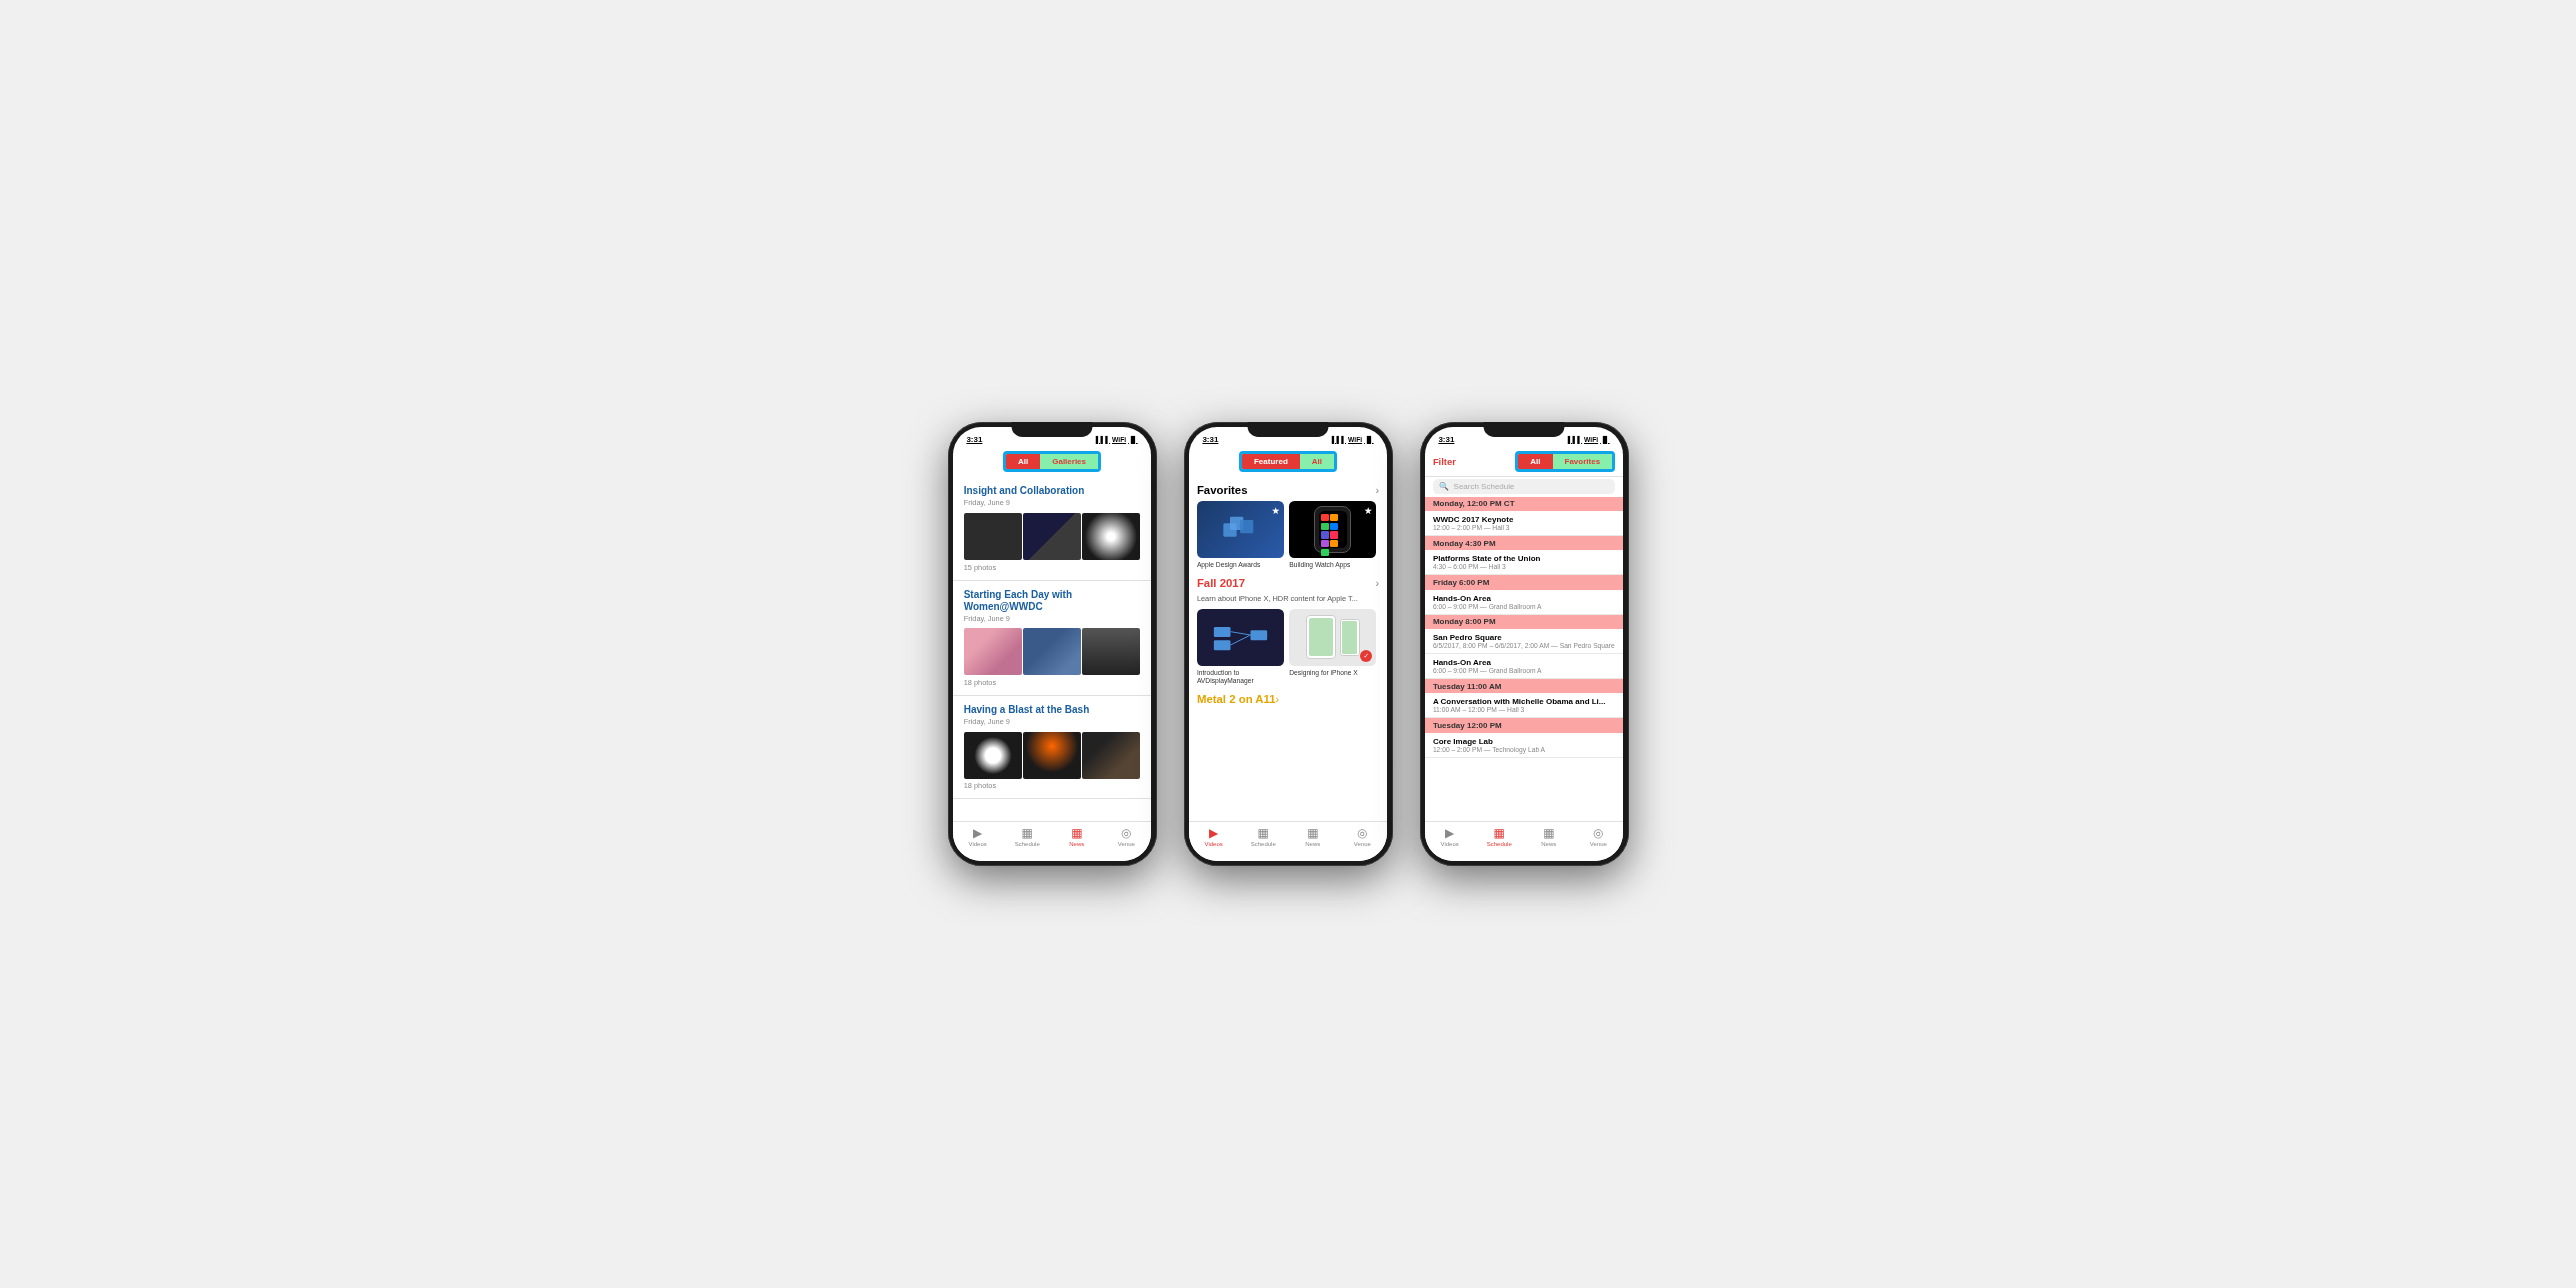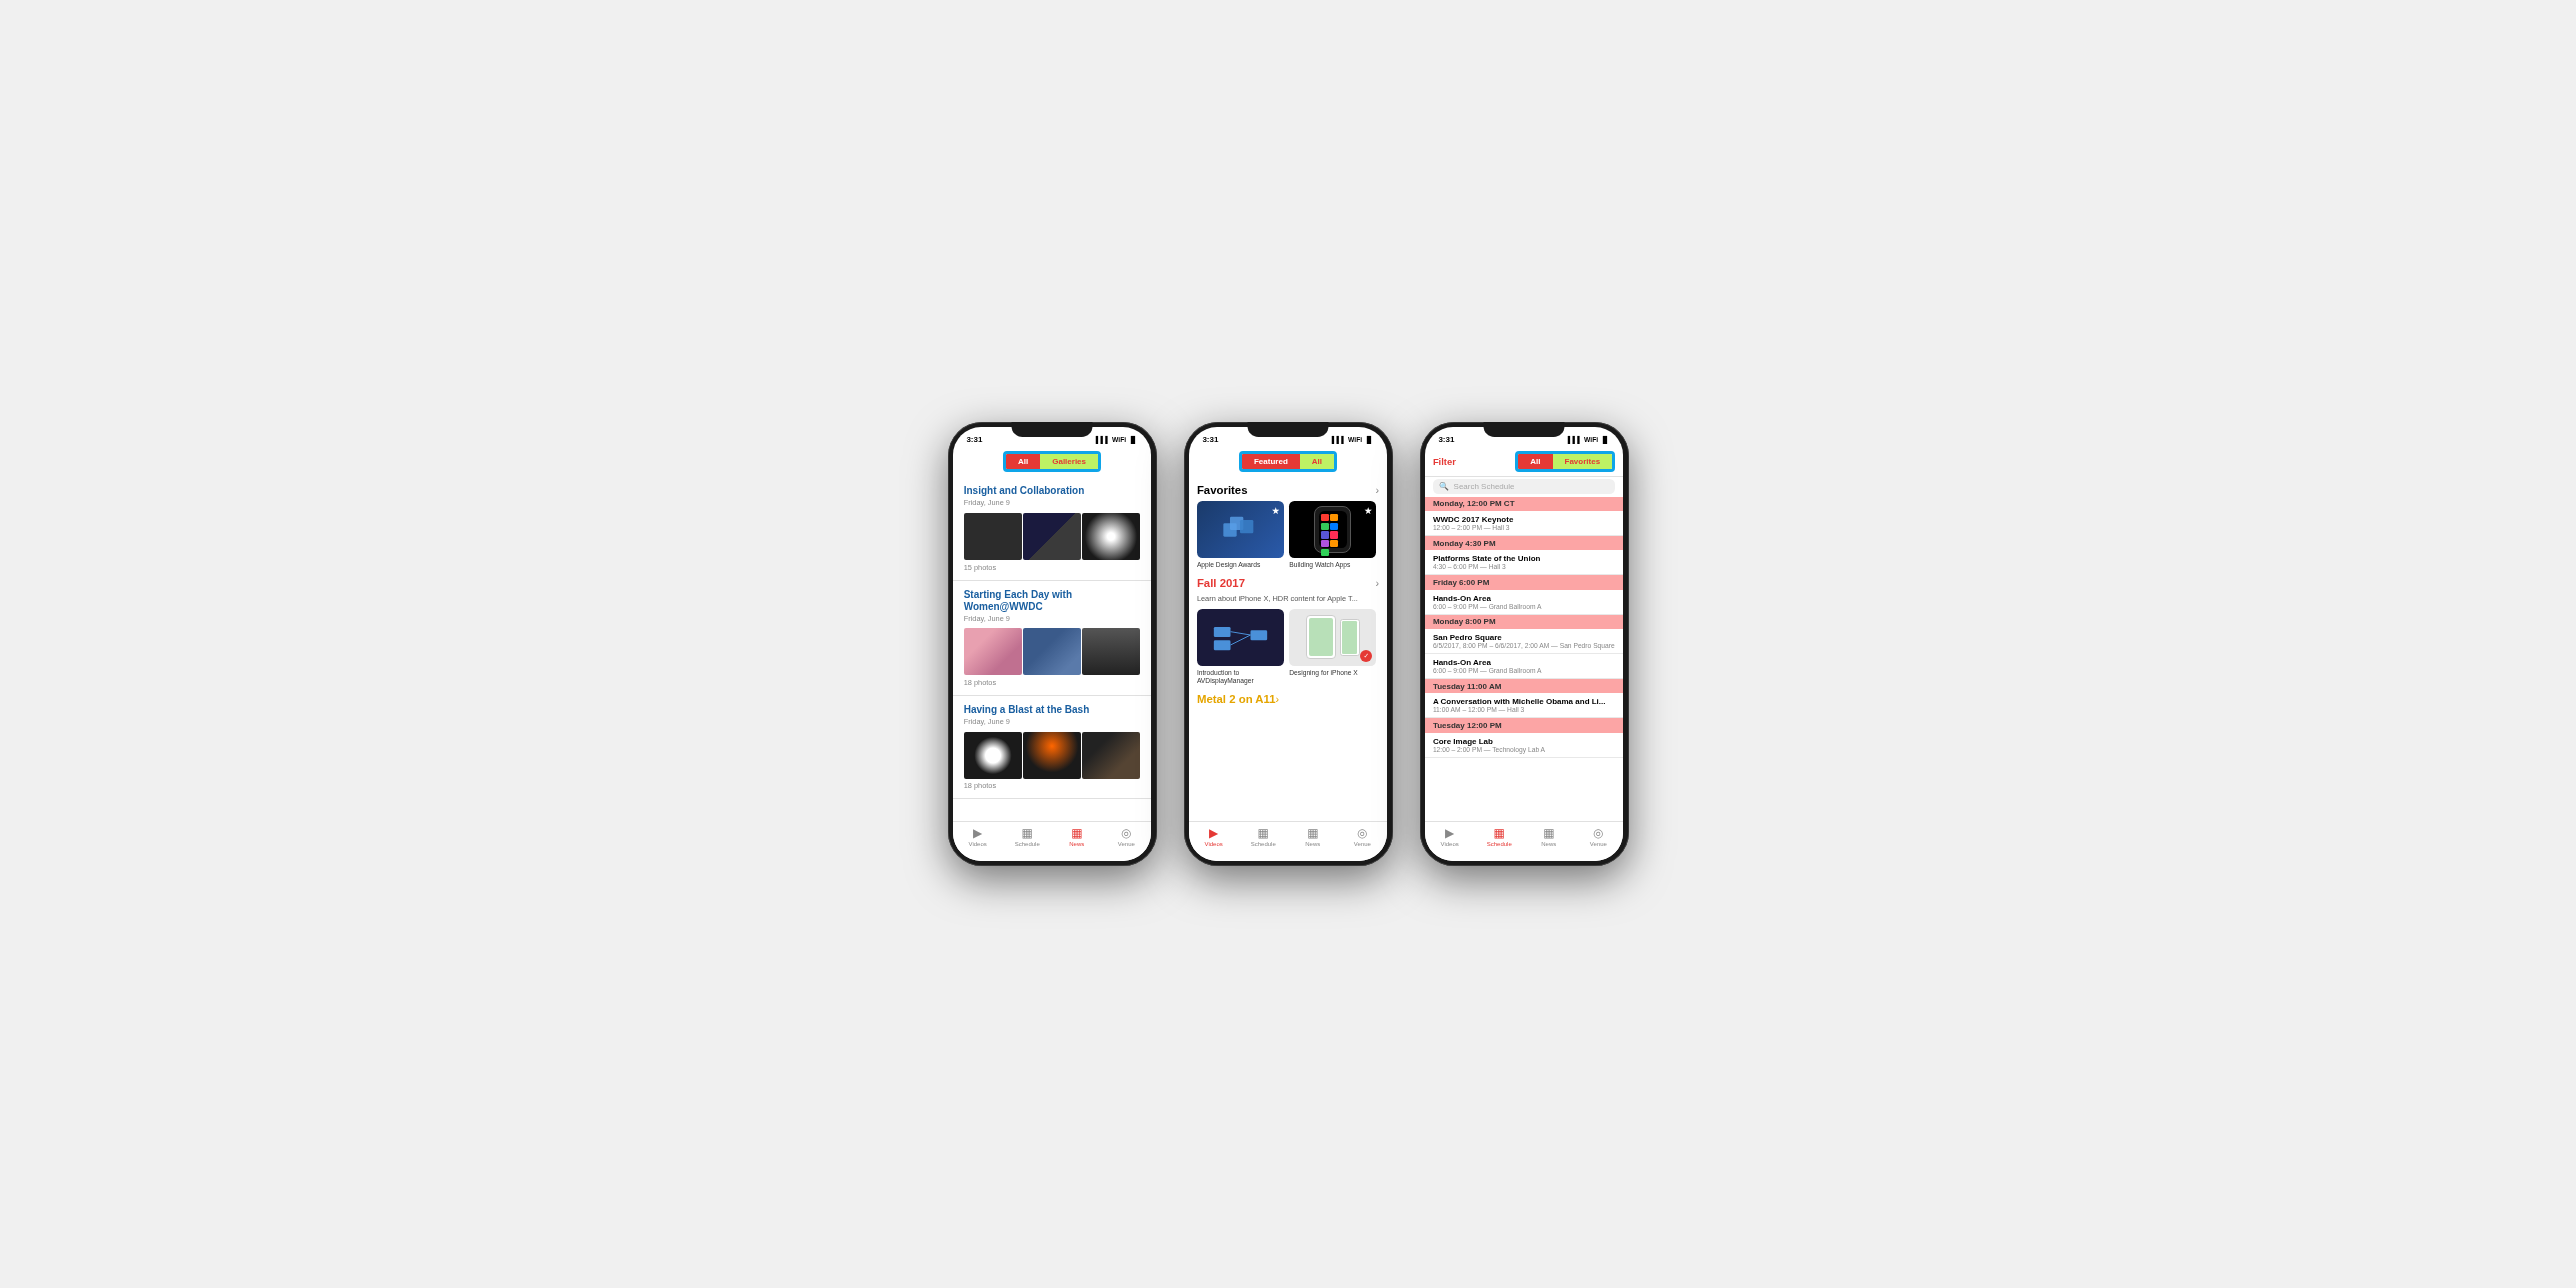--- a/index.html
+++ b/index.html
@@ -48,20 +48,21 @@
     }
     .status-bar {
       display: flex;
       justify-content: space-between;
       align-items: center;
       padding: 5.4px 13.5px 1.3px;
       font-size: 7.4px;
       font-weight: 600;
       height: 20px;
       flex-shrink: 0;
+      text-decoration: underline;
     }
     .status-time { font-weight: 700; font-size: 8px; }
     .status-icons { display: flex; align-items: center; gap: 2px; font-size: 6.7px; }
 
     
     .screen-content {
       flex: 1;
       overflow: hidden;
       display: flex;
       flex-direction: column;
@@ -78,21 +79,21 @@
       display: flex;
       border: 3px solid #0ea5e9;
       border-radius: 4px;
       overflow: hidden;
     }
     .segment-btn {
       padding: 2.7px 12px;
       font-size: 8px;
       font-weight: 600;
       cursor: pointer;
-      background: #bef264;
+      background: #86efac;
       color: #e53935;
       border: none;
     }
     .segment-btn.active {
       background: #e53935;
       color: #fff;
     }
 
     
     .scroll-area {

